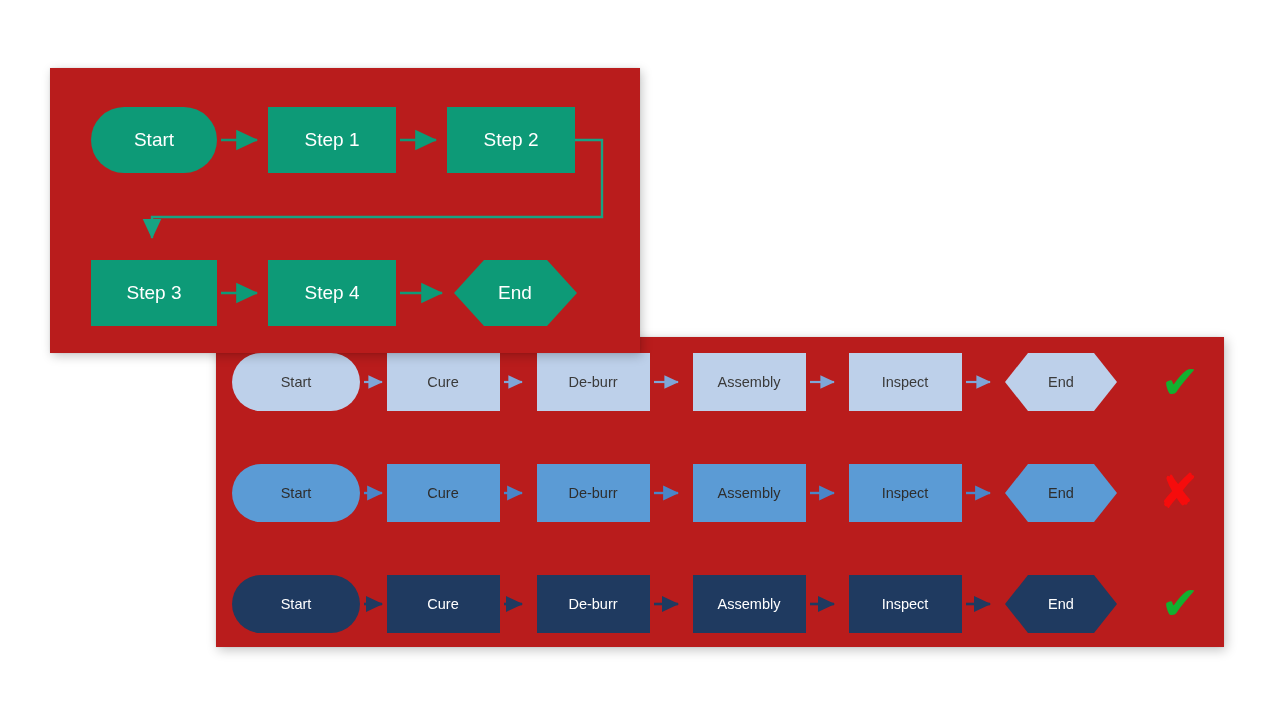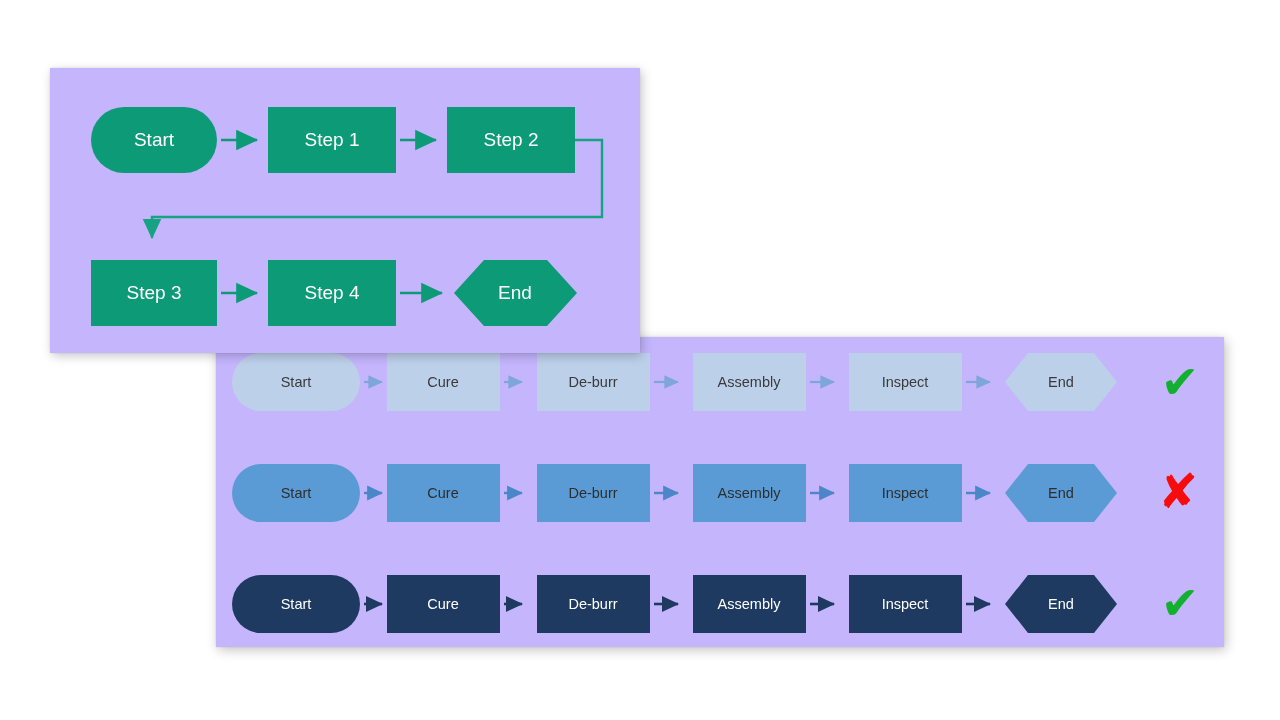--- a/index.html
+++ b/index.html
@@ -13,21 +13,21 @@
     height: 720px;
     position: relative;
     overflow: hidden;
     font-family: "Liberation Sans", sans-serif;
     background: #ffffff;
   }
 
   
   .panel {
     position: absolute;
-    background: #c4b5fd;
+    background: #b91c1c;
     text-decoration: underline;
   }
 
   #green-card {
     left: 50px;
     top: 68px;
     width: 590px;
     height: 285px;
     box-shadow: 2px 3px 10px rgba(0,0,0,0.22), 0 0 2px rgba(0,0,0,0.10);
     z-index: 5;

